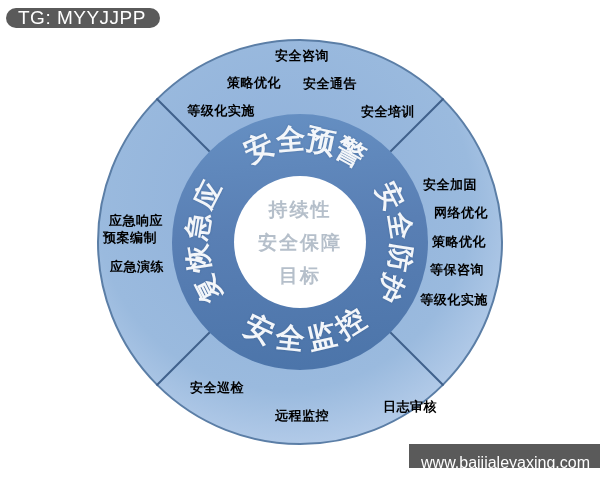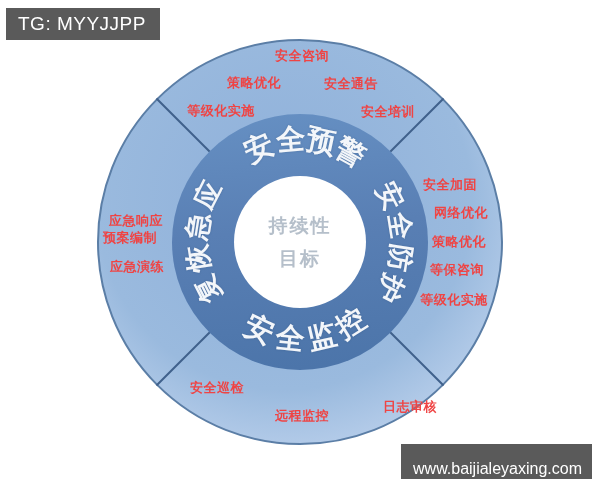--- a/index.html
+++ b/index.html
@@ -8,22 +8,22 @@
     background:#ffffff;
     font-family:"Liberation Sans","DejaVu Sans",sans-serif;
   }
 
   
   .banner {
     position:absolute; background:#5a5a5a; color:#ffffff;
     display:flex; align-items:center; box-sizing:border-box;
     white-space:nowrap;
   }
-  .banner-tl { left:6px; top:8px; height:32px; padding:0 14px 0 12px; font-size:19px; letter-spacing:0.5px; }
-  .banner-br { right:8px; top:444px; height:35px; padding:14px 10px 0 12px; font-size:16px; }
+  .banner-tl { left:6px; top:8px; height:20px; padding:0 14px 0 12px; font-size:19px; letter-spacing:0.5px;border-radius:12px; }
+  .banner-br { right:0; top:444px; height:24px; padding:14px 10px 0 12px; font-size:16px; }
 
   
   .disk { position:absolute; border-radius:50%; box-sizing:border-box;gap:8px; }
   .outer-disk {
     left:97px; top:39px; width:406px; height:406px;
     background:radial-gradient(circle at 46% 40%,
       #8fb0da 0%, #9abade 58%, #b9cfeb 80%, #d8e5f5 97%);
     border:2px solid #5b7ea6;
   }
   .inner-disk {
@@ -49,21 +49,21 @@
   
   .seg-char {
     position:absolute; color:#f3f6fa; font-weight:bold;
     text-shadow:0 0 2px rgba(40,70,110,0.35);
     white-space:pre;
   }
 
   
   .outer-label {
     position:absolute; transform:translate(-50%,-50%);
-    color:#ef4444; font-size:13px; font-weight:bold;
+    color:#000000; font-size:13px; font-weight:bold;
     white-space:nowrap; letter-spacing:0.5px;
   }
 </style>
 </head>
 <body>
 
 <div class="stage">
 
   <div>
     <div class="disk outer-disk"></div>
@@ -89,27 +89,28 @@
         <span class="seg-char" style="left: 321.8px; top: 336.5px; font-size: 29px; transform: translate(-50%, -50%) rotate(-13deg);">监</span>
         <span class="seg-char" style="left: 351.4px; top: 324.3px; font-size: 29px; transform: translate(-50%, -50%) rotate(-32deg);">控</span>
         <span class="seg-char" style="left: 208.2px; top: 195.2px; font-size: 27px; transform: translate(-50%, -50%) rotate(-63deg);">应</span>
         <span class="seg-char" style="left: 198.3px; top: 225.9px; font-size: 27px; transform: translate(-50%, -50%) rotate(-81deg);">急</span>
         <span class="seg-char" style="left: 198.3px; top: 258.1px; font-size: 27px; transform: translate(-50%, -50%) rotate(-99deg);">恢</span>
         <span class="seg-char" style="left: 208.2px; top: 288.8px; font-size: 27px; transform: translate(-50%, -50%) rotate(-117deg);">复</span>
       </div>
 
     <div class="disk center-disk">
       <div class="center-line">持续性</div>
+      <div class="center-line">安全保障</div>
       <div class="center-line">目标</div>
     </div>
 
     <div id="outer-labels">
         <span class="outer-label" style="left: 302px; top: 56px;">安全咨询</span>
         <span class="outer-label" style="left: 254px; top: 83px;">策略优化</span>
-        <span class="outer-label" style="left: 351px; top: 84px;">安全通告</span>
+        <span class="outer-label" style="left: 330px; top: 84px;">安全通告</span>
         <span class="outer-label" style="left: 221px; top: 111px;">等级化实施</span>
         <span class="outer-label" style="left: 388px; top: 112px;">安全培训</span>
         <span class="outer-label" style="left: 450px; top: 185px;">安全加固</span>
         <span class="outer-label" style="left: 461px; top: 213px;">网络优化</span>
         <span class="outer-label" style="left: 459px; top: 242px;">策略优化</span>
         <span class="outer-label" style="left: 457px; top: 270px;">等保咨询</span>
         <span class="outer-label" style="left: 454px; top: 300px;">等级化实施</span>
         <span class="outer-label" style="left: 136px; top: 221px;">应急响应</span>
         <span class="outer-label" style="left: 130px; top: 238px;">预案编制</span>
         <span class="outer-label" style="left: 137px; top: 267px;">应急演练</span>

